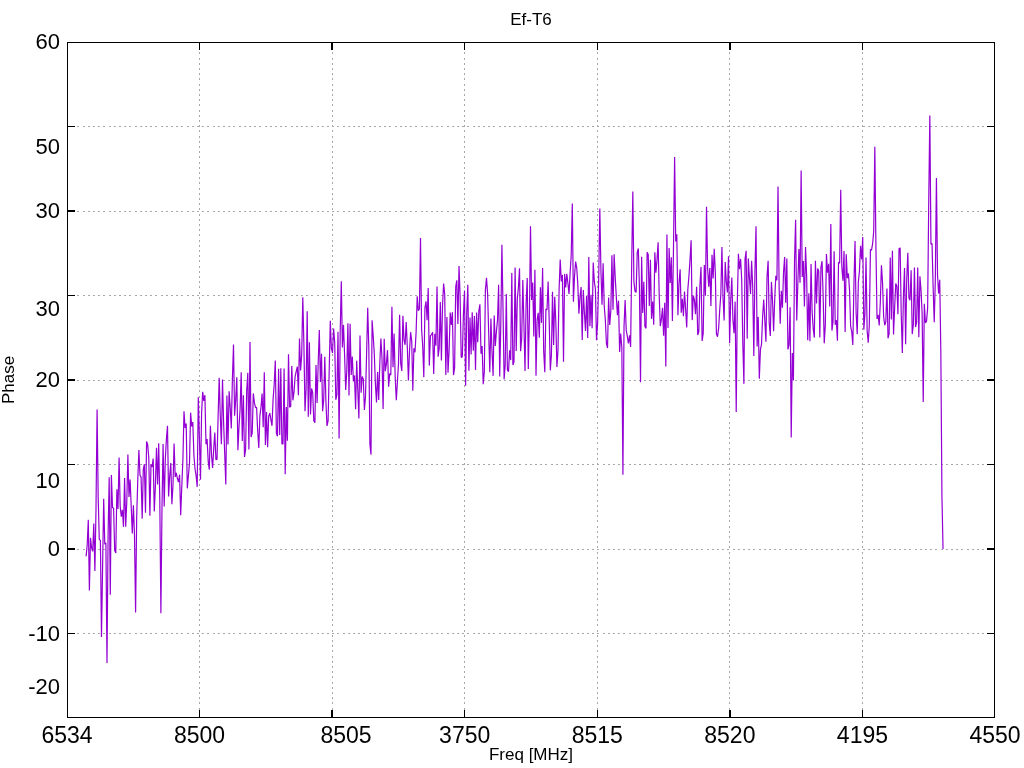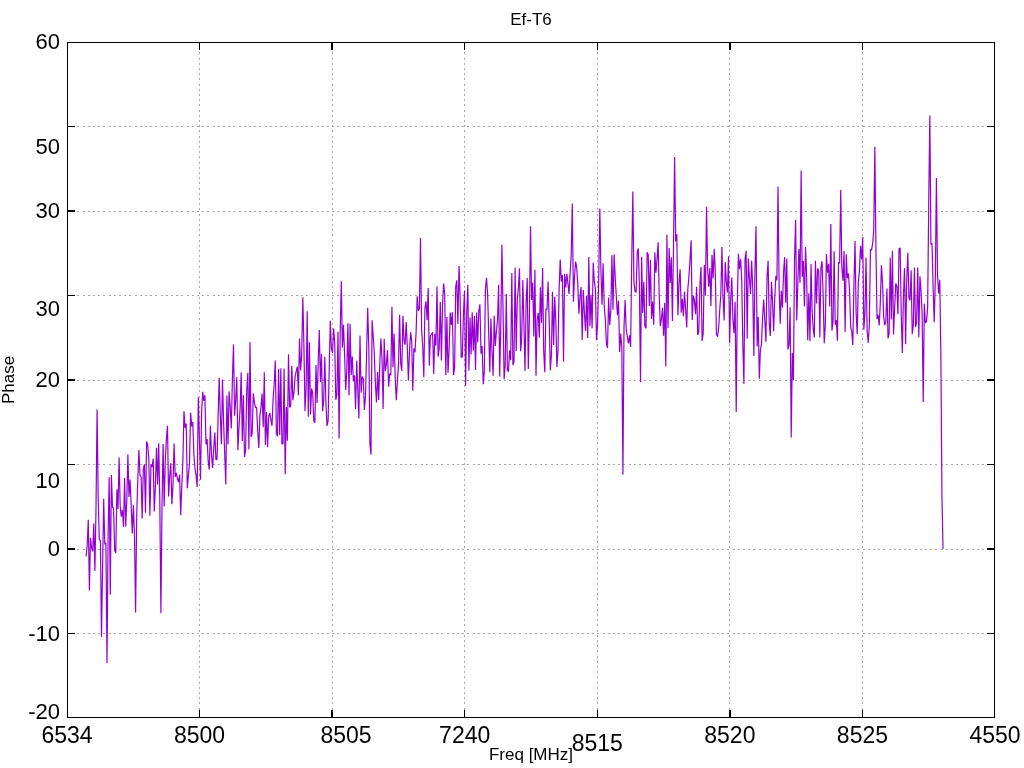--- a/index.html
+++ b/index.html
@@ -89,26 +89,26 @@
       <line x1="0" y1="84.5" x2="8" y2="84.5" stroke="#000000" stroke-width="1.5" shape-rendering="crispEdges"></line>
       <line x1="928" y1="84.5" x2="920" y2="84.5" stroke="#000000" stroke-width="1.5" shape-rendering="crispEdges"></line>
       <line x1="0" y1="0" x2="8" y2="0" stroke="#000000" stroke-width="1.5" shape-rendering="crispEdges"></line>
       <line x1="928" y1="0" x2="920" y2="0" stroke="#000000" stroke-width="1.5" shape-rendering="crispEdges"></line>
       <polyline points="19.09,514.37 20.19,503.01 21.29,477.67 22.39,548.57 23.49,495.87 24.59,505.85 25.69,509.43 26.79,481.42 27.89,528.93 28.99,467.66 30.09,367.57 31.19,455.72 32.29,497.71 33.39,498.20 34.49,594.88 35.59,525.25 36.69,456.87 37.79,502.22 38.89,500.89 39.99,621.07 41.09,493.39 42.19,435.21 43.29,552.75 44.39,433.03 45.49,465.50 46.59,466.34 47.69,508.48 48.79,511.04 49.89,447.18 50.99,467.01 52.09,415.62 53.19,464.30 54.29,474.60 55.39,467.90 56.49,484.85 57.59,436.07 58.69,484.69 59.79,459.26 60.89,412.51 61.99,454.99 63.09,437.61 64.19,463.77 65.29,491.38 66.39,463.19 67.49,493.09 68.59,570.38 69.69,474.55 70.79,437.49 71.89,407.96 72.99,433.27 74.09,435.11 75.19,476.61 76.29,427.62 77.39,422.16 78.49,470.71 79.59,399.47 80.69,402.63 81.79,415.84 82.89,473.72 83.99,422.59 85.09,424.95 86.19,416.50 87.29,469.44 88.39,443.99 89.49,405.80 90.59,442.47 91.69,401.37 92.79,457.17 93.89,571.22 94.99,465.53 96.09,402.07 97.19,464.40 98.29,417.58 99.39,397.40 100.49,383.68 101.59,454.53 102.69,433.91 103.79,421.03 104.89,462.12 105.99,442.90 107.09,401.41 108.19,434.87 109.29,430.78 110.39,436.52 111.49,440.13 112.59,432.66 113.69,473.32 114.79,444.35 115.89,418.32 117.00,369.26 118.10,386.07 119.20,381.57 120.30,446.33 121.40,433.75 122.50,421.15 123.60,370.64 124.70,384.45 125.80,380.08 126.90,413.28 128.00,426.73 129.10,433.87 130.20,444.93 131.30,355.16 132.40,395.48 133.50,437.68 134.60,370.60 135.70,349.79 136.80,358.92 137.90,353.22 139.00,402.36 140.10,397.13 141.20,419.31 142.30,427.66 143.40,383.86 144.50,412.60 145.60,426.06 146.70,407.13 147.80,390.43 148.90,417.59 150.00,417.50 151.10,375.05 152.20,335.69 153.30,374.21 154.40,402.18 155.50,337.49 156.60,380.37 157.70,411.76 158.80,442.59 159.90,353.47 161.00,402.40 162.10,349.25 163.20,365.59 164.30,386.55 165.40,337.23 166.50,302.51 167.60,373.82 168.70,357.57 169.80,335.26 170.90,408.19 172.00,384.81 173.10,367.25 174.20,330.31 175.30,399.02 176.40,353.30 177.50,414.98 178.60,408.01 179.70,348.90 180.80,330.82 181.90,407.48 183.00,300.12 184.10,395.10 185.20,391.19 186.30,351.40 187.40,360.69 188.50,365.56 189.60,365.43 190.70,389.13 191.80,406.05 192.90,373.80 194.00,365.13 195.10,351.46 196.20,385.32 197.30,330.25 198.40,403.00 199.50,369.94 200.60,405.17 201.70,374.22 202.80,371.18 203.90,377.58 205.00,383.79 206.10,357.12 207.20,342.13 208.30,318.62 209.40,391.63 210.50,394.30 211.60,326.82 212.70,393.05 213.80,326.32 214.90,401.82 216.00,401.97 217.10,326.49 218.20,432.29 219.30,365.04 220.40,398.77 221.50,312.14 222.60,365.31 223.70,364.28 224.80,324.01 225.90,358.33 227.00,350.20 228.10,334.59 229.20,329.40 230.30,324.57 231.40,353.17 232.50,296.56 233.60,328.53 234.70,312.73 235.80,255.19 236.90,303.09 238.00,369.21 239.10,346.69 240.20,269.33 241.30,374.69 242.40,300.20 243.50,372.42 244.60,346.48 245.70,351.00 246.80,378.69 247.90,380.83 249.00,323.11 250.10,360.92 251.20,320.80 252.30,288.04 253.40,340.04 254.50,311.66 255.60,369.15 256.70,357.92 257.80,314.81 258.90,359.77 260.00,383.97 261.10,378.87 262.20,328.54 263.30,278.80 264.40,306.28 265.50,310.97 266.60,286.50 267.70,300.46 268.80,357.76 269.90,352.58 271.00,289.88 272.10,396.41 273.20,290.22 274.30,239.14 275.40,305.57 276.50,282.90 277.60,313.28 278.70,348.06 279.80,328.88 280.90,281.25 282.00,353.50 283.10,281.87 284.20,332.95 285.30,314.58 286.40,339.47 287.50,333.41 288.60,367.29 289.70,318.64 290.80,348.59 291.90,376.48 293.00,293.63 294.10,350.68 295.20,334.52 296.30,336.93 297.40,367.90 298.50,354.53 299.60,311.73 300.70,265.84 301.80,304.65 302.90,402.07 304.00,412.67 305.10,278.21 306.20,294.02 307.30,311.75 308.40,341.86 309.50,360.39 310.60,329.92 311.70,357.92 312.80,321.68 313.90,296.42 315.00,316.60 316.10,366.96 317.20,296.73 318.30,329.22 319.40,321.83 320.50,308.16 321.61,344.72 322.71,331.51 323.81,333.04 324.91,264.74 326.01,325.30 327.11,291.43 328.21,335.64 329.31,358.26 330.41,339.70 331.51,321.48 332.61,272.83 333.71,321.52 334.81,328.91 335.91,273.66 337.01,298.10 338.11,302.74 339.21,280.00 340.31,304.72 341.41,338.55 342.51,309.49 343.61,290.18 344.71,299.04 345.81,348.79 346.91,306.33 348.01,310.28 349.11,290.06 350.21,254.32 351.31,268.68 352.41,266.95 353.51,196.04 354.61,287.51 355.71,304.02 356.81,335.17 357.91,266.18 359.01,259.32 360.11,278.16 361.21,246.12 362.31,323.61 363.41,293.83 364.51,292.56 365.61,290.20 366.71,331.92 367.81,291.71 368.91,303.64 370.01,244.54 371.11,314.65 372.21,306.53 373.31,260.04 374.41,318.56 375.51,264.09 376.61,241.52 377.71,252.38 378.81,333.06 379.91,274.97 381.01,330.76 382.11,307.97 383.21,270.58 384.31,283.02 385.41,270.14 386.51,333.06 387.61,325.84 388.71,244.90 389.81,238.32 390.91,282.07 392.01,223.92 393.11,254.42 394.21,315.58 395.31,314.84 396.41,272.85 397.51,248.55 398.61,343.76 399.71,272.51 400.81,242.75 401.91,328.68 403.01,275.60 404.11,312.51 405.21,270.33 406.31,308.69 407.41,274.11 408.51,327.95 409.61,270.54 410.71,300.16 411.81,269.12 412.91,262.29 414.01,311.77 415.11,303.97 416.21,342.11 417.31,329.91 418.41,247.84 419.51,235.85 420.61,251.90 421.71,291.41 422.81,330.27 423.91,276.40 425.01,309.62 426.11,333.85 427.21,273.43 428.31,304.07 429.41,289.42 430.51,278.01 431.61,242.79 432.71,334.60 433.81,281.77 434.91,202.80 436.01,265.97 437.11,337.35 438.21,322.99 439.31,251.93 440.41,327.92 441.51,329.72 442.61,308.30 443.71,318.06 444.81,231.07 445.91,323.00 447.01,319.73 448.11,225.45 449.21,309.00 450.31,256.64 451.41,245.60 452.51,226.38 453.61,309.18 454.71,296.19 455.81,238.00 456.91,281.61 458.01,328.94 459.11,261.66 460.21,236.13 461.31,326.92 462.41,274.11 463.51,184.21 464.61,258.03 465.71,240.49 466.81,294.45 467.91,227.76 469.01,333.71 470.11,277.87 471.21,270.86 472.31,295.66 473.41,245.33 474.51,280.89 475.61,226.10 476.71,309.64 477.81,330.18 478.91,267.13 480.01,267.71 481.11,239.63 482.21,278.42 483.31,328.35 484.41,312.77 485.51,249.82 486.61,302.95 487.71,254.81 488.81,279.58 489.91,325.07 491.01,308.27 492.11,246.95 493.21,217.53 494.31,239.49 495.41,232.89 496.51,319.73 497.61,231.89 498.71,245.36 499.81,231.84 500.91,241.29 502.01,252.03 503.11,231.11 504.21,213.21 505.31,161.40 506.41,259.78 507.51,234.20 508.61,219.60 509.71,225.72 510.81,242.32 511.91,271.82 513.01,254.67 514.11,245.09 515.21,298.08 516.31,247.95 517.41,270.94 518.51,288.95 519.61,253.78 520.71,296.05 521.81,215.01 522.91,284.22 524.01,252.81 525.11,286.25 526.21,220.49 527.32,239.69 528.42,246.72 529.52,298.23 530.62,280.72 531.72,235.88 532.82,166.47 533.92,228.19 535.02,262.65 536.12,221.25 537.22,263.74 538.32,277.79 539.42,301.43 540.52,306.06 541.62,255.60 542.72,283.00 543.82,268.69 544.92,213.19 546.02,267.77 547.12,212.21 548.22,235.48 549.32,254.84 550.42,273.19 551.52,258.66 552.62,309.93 553.72,291.45 554.82,305.50 555.92,432.64 557.02,284.62 558.12,258.08 559.22,288.00 560.32,294.33 561.42,301.51 562.52,293.28 563.62,304.97 564.72,219.96 565.82,149.57 566.92,239.84 568.02,249.37 569.12,250.39 570.22,210.53 571.32,206.42 572.42,245.27 573.52,340.20 574.62,214.83 575.72,270.92 576.82,239.79 577.92,284.44 579.02,286.33 580.12,210.24 581.22,212.61 582.32,264.06 583.42,217.78 584.52,276.85 585.62,259.58 586.72,282.84 587.82,210.27 588.92,230.65 590.02,217.63 591.12,200.23 592.22,253.51 593.32,284.21 594.42,277.05 595.52,265.79 596.62,293.68 597.72,260.81 598.82,324.38 599.92,192.57 601.02,285.91 602.12,206.12 603.22,240.94 604.32,215.25 605.42,278.90 606.52,203.26 607.62,114.92 608.72,199.44 609.82,192.30 610.92,273.35 612.02,241.31 613.12,227.24 614.22,270.78 615.32,256.69 616.42,274.23 617.52,249.47 618.62,267.26 619.72,285.50 620.82,247.43 621.92,234.36 623.02,217.66 624.12,198.17 625.22,278.11 626.32,253.55 627.42,258.21 628.52,272.17 629.62,244.85 630.72,292.98 631.82,289.65 632.92,243.20 634.02,225.03 635.12,298.87 636.22,291.27 637.32,223.11 638.42,253.68 639.52,164.78 640.62,226.94 641.72,244.70 642.82,226.04 643.92,263.97 645.02,212.86 646.12,236.52 647.22,206.67 648.32,230.40 649.42,292.07 650.52,294.67 651.62,286.45 652.72,268.11 653.82,252.74 654.92,205.02 656.02,255.08 657.12,278.41 658.22,220.01 659.32,239.64 660.42,250.47 661.52,214.33 662.62,301.25 663.72,258.37 664.82,235.41 665.92,277.52 667.02,291.11 668.12,259.64 669.22,370.11 670.32,260.25 671.42,211.82 672.52,227.16 673.62,216.92 674.72,238.05 675.82,301.85 676.92,341.86 678.02,217.18 679.12,208.79 680.22,296.68 681.32,216.45 682.42,235.69 683.52,251.88 684.62,218.74 685.72,245.45 686.82,314.01 687.92,229.84 689.02,184.27 690.12,304.42 691.22,274.89 692.32,336.63 693.42,307.74 694.52,302.32 695.62,274.53 696.72,257.44 697.82,278.79 698.92,299.83 700.02,234.67 701.12,218.84 702.22,281.06 703.32,293.98 704.42,239.89 705.52,258.82 706.62,289.14 707.72,257.28 708.82,233.69 709.92,238.34 711.02,144.50 712.12,245.36 713.22,281.83 714.32,248.83 715.42,265.74 716.52,230.77 717.62,215.13 718.72,260.80 719.82,216.45 720.92,307.42 722.02,302.74 723.12,265.25 724.22,395.46 725.32,310.91 726.42,338.49 727.52,218.59 728.62,177.80 729.72,278.46 730.82,242.27 731.92,206.96 733.03,240.67 734.13,128.44 735.23,235.05 736.33,219.01 737.43,264.53 738.53,205.04 739.63,233.97 740.73,298.22 741.83,251.29 742.93,299.29 744.03,222.10 745.13,269.64 746.23,286.69 747.33,295.59 748.43,218.66 749.53,261.42 750.63,226.40 751.73,229.01 752.83,295.46 753.93,225.55 755.03,219.20 756.13,253.21 757.23,301.36 758.33,282.87 759.43,212.10 760.53,230.78 761.63,221.89 762.73,264.55 763.83,181.99 764.93,288.59 766.03,279.96 767.13,209.32 768.23,282.74 769.33,278.11 770.43,298.75 771.53,220.30 772.63,221.20 773.73,147.88 774.83,225.05 775.93,238.77 777.03,209.06 778.13,289.91 779.23,212.17 780.33,236.12 781.43,231.48 782.53,247.93 783.63,284.32 784.73,289.51 785.83,302.94 786.93,242.57 788.03,199.08 789.13,271.08 790.23,292.30 791.33,240.21 792.43,229.31 793.53,203.73 794.63,217.43 795.73,195.11 796.83,287.66 797.93,271.92 799.03,215.50 800.13,288.61 801.23,300.76 802.33,282.98 803.43,207.58 804.53,208.20 805.63,201.70 806.73,189.02 807.83,104.78 808.93,205.24 810.03,276.95 811.13,272.88 812.23,283.52 813.33,260.04 814.43,223.17 815.53,240.65 816.63,274.51 817.73,283.25 818.83,279.62 819.93,246.60 821.03,296.30 822.13,291.68 823.23,215.59 824.33,277.42 825.43,208.87 826.53,292.47 827.63,266.21 828.73,241.60 829.83,243.89 830.93,272.31 832.03,206.80 833.13,205.84 834.23,272.30 835.33,310.96 836.43,254.14 837.53,225.95 838.63,302.28 839.73,237.09 840.83,210.78 841.93,255.94 843.03,258.30 844.13,228.35 845.23,292.07 846.33,283.02 847.43,225.58 848.53,285.07 849.63,280.70 850.73,225.54 851.83,295.13 852.93,234.34 854.03,248.21 855.13,271.69 856.23,359.97 857.33,261.74 858.43,280.80 859.53,279.40 860.63,266.09 861.73,160.34 862.83,73.52 863.93,202.15 865.03,201.42 866.13,245.35 867.23,280.19 868.33,237.41 869.43,136.05 870.53,233.55 871.63,251.34 872.73,237.68 873.83,309.89 874.93,453.75 876.03,507.00" fill="none" stroke="#9400D3" stroke-width="1.2" stroke-linejoin="bevel"></polyline>
     </svg>
   <div id="tick-labels">
       <div class="xtick-label" style="left: 67px;">6534</div>
       <div class="xtick-label" style="left: 199.571px;">8500</div>
       <div class="xtick-label" style="left: 346px;">8505</div>
-      <div class="xtick-label" style="left: 464.714px;">7240</div>
-      <div class="xtick-label" style="left: 597.286px; margin-top: 8px;">8515</div>
+      <div class="xtick-label" style="left: 464.714px;">3750</div>
+      <div class="xtick-label" style="left: 597.286px;">8515</div>
       <div class="xtick-label" style="left: 729.857px;">8520</div>
-      <div class="xtick-label" style="left: 862.429px;">8525</div>
+      <div class="xtick-label" style="left: 862.429px;">4195</div>
       <div class="xtick-label" style="left: 995px;">4550</div>
-      <div class="ytick-label" style="top: 712px;">-20</div>
+      <div class="ytick-label" style="top: 687px;">-20</div>
       <div class="ytick-label" style="top: 633.5px; margin-left: 28px;">-10</div>
       <div class="ytick-label" style="top: 549px;">0</div>
       <div class="ytick-label" style="top: 464.5px; margin-top: 16px;">10</div>
       <div class="ytick-label" style="top: 380px;">20</div>
       <div class="ytick-label" style="top: 309px;">30</div>
       <div class="ytick-label" style="top: 211px;">30</div>
       <div class="ytick-label" style="top: 126.5px; margin-top: 20px;">50</div>
       <div class="ytick-label" style="top: 42px;">60</div>
     </div>
 </div>

